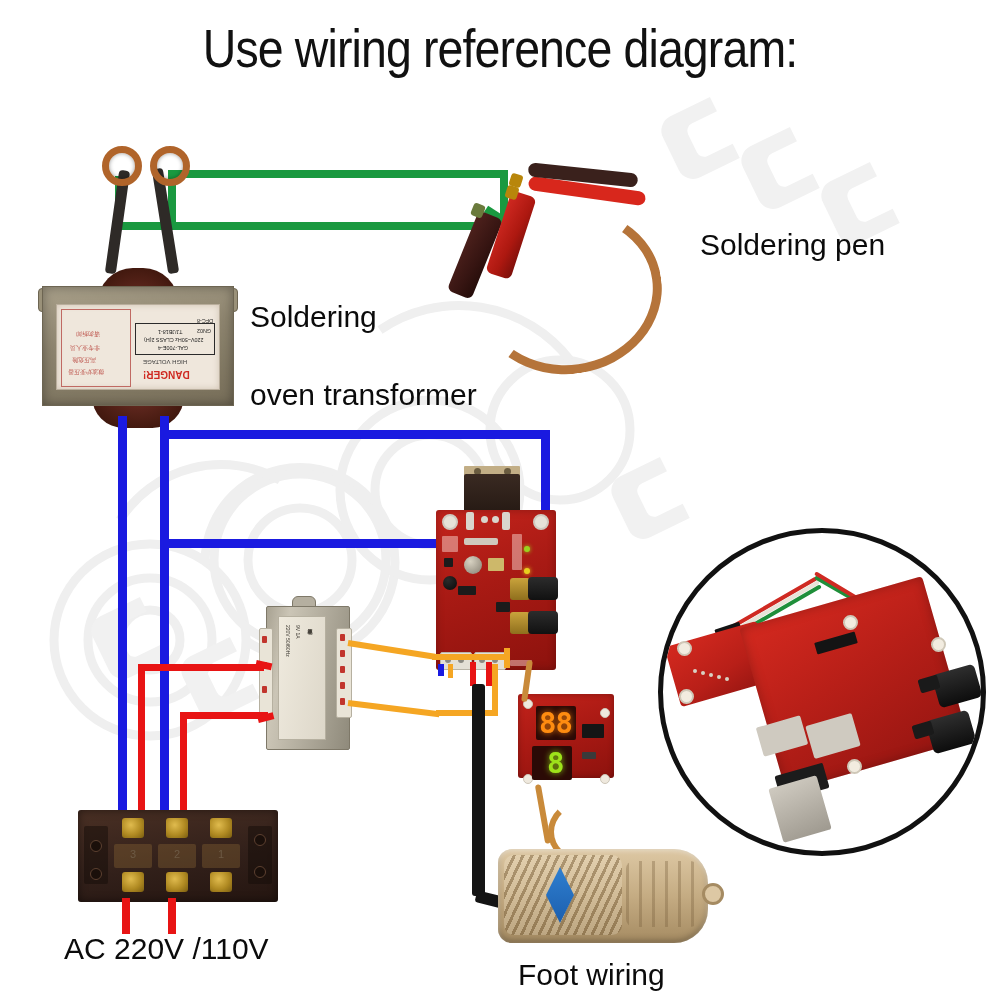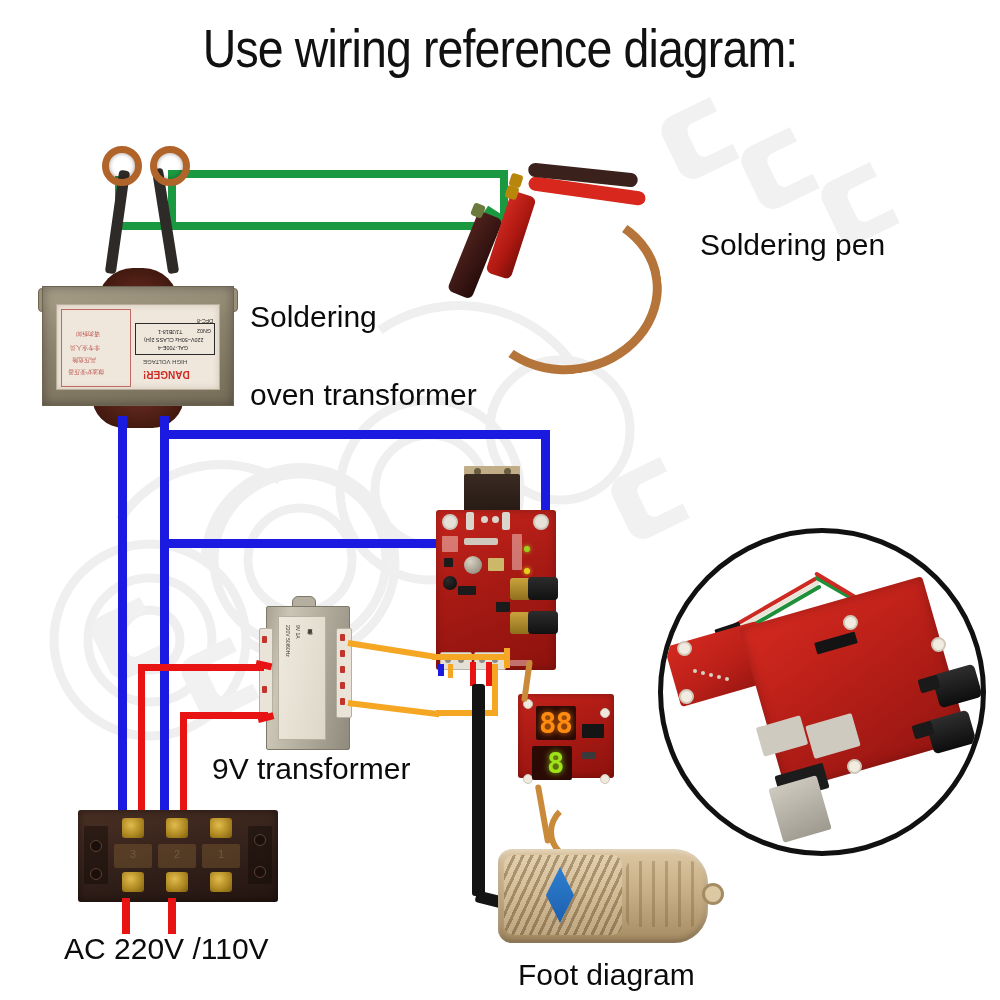--- a/index.html
+++ b/index.html
@@ -357,21 +357,20 @@
     <div class="tr9-pin" style="left:4px;top:86px;"></div>
 
     <div class="tr9-pinstrip" style="left:78px;top:28px;width:14px;height:88px;"></div>
     <div class="tr9-pin" style="left:82px;top:34px;"></div>
     <div class="tr9-pin" style="left:82px;top:50px;"></div>
     <div class="tr9-pin" style="left:82px;top:66px;"></div>
     <div class="tr9-pin" style="left:82px;top:82px;"></div>
     <div class="tr9-pin" style="left:82px;top:98px;"></div>
   </div>
 
-  <div class="lbl" style="left:212px;top:752px;">9V transformer</div>
 
   <div class="wire w-red" style="left:138px;top:664px;width:126px;height:7px;"></div>
   <div class="wire w-red" style="left:138px;top:664px;width:7px;height:170px;"></div>
   <div class="wire w-red" style="left:180px;top:712px;width:88px;height:7px;"></div>
   <div class="wire w-red" style="left:180px;top:712px;width:7px;height:122px;"></div>
   <div class="wire w-red" style="left:256px;top:660px;width:16px;height:7px;transform:rotate(12deg);transform-origin:0 50%;"></div>
   <div class="wire w-red" style="left:258px;top:716px;width:16px;height:7px;transform:rotate(-14deg);transform-origin:0 50%;"></div>
 
   <div class="wire w-orange" style="left:348px;top:640px;width:88px;height:6px;transform:rotate(9deg);transform-origin:0 50%;"></div>
   <div class="wire w-orange" style="left:432px;top:654px;width:78px;height:6px;"></div>
@@ -439,21 +438,21 @@
   <div class="lbl" style="left:64px;top:932px;">AC 220V /110V</div>
 
   <div class="foot">
     <div class="foot-body"></div>
     <div class="foot-tread"></div>
     <div class="foot-ribs"></div>
     <div class="foot-diamond"></div>
     <div class="foot-hinge"></div>
   </div>
 
-  <div class="lbl" style="left:518px;top:958px;">Foot diagram</div>
+  <div class="lbl" style="left:518px;top:958px;">Foot wiring</div>
 
   <div class="inset">
 
     <div class="ib-cable" style="left:62px;top:96px;width:106px;background:#cf2a22;transform:rotate(-30deg);transform-origin:0 50%;"></div>
     <div class="ib-cable" style="left:64px;top:100px;width:106px;background:#e9e4d8;transform:rotate(-30deg);transform-origin:0 50%;"></div>
     <div class="ib-cable" style="left:66px;top:104px;width:106px;background:#1f8f3a;transform:rotate(-30deg);transform-origin:0 50%;"></div>
     <div class="ib-cable" style="left:152px;top:42px;width:108px;background:#1f8f3a;transform:rotate(30deg);transform-origin:0 50%;"></div>
     <div class="ib-cable" style="left:152px;top:38px;width:104px;background:#cf2a22;transform:rotate(31deg);transform-origin:0 50%;"></div>
 
     <div class="ib-hdr" style="left:56px;top:92px;width:26px;height:34px;transform:rotate(-18deg);"></div>

